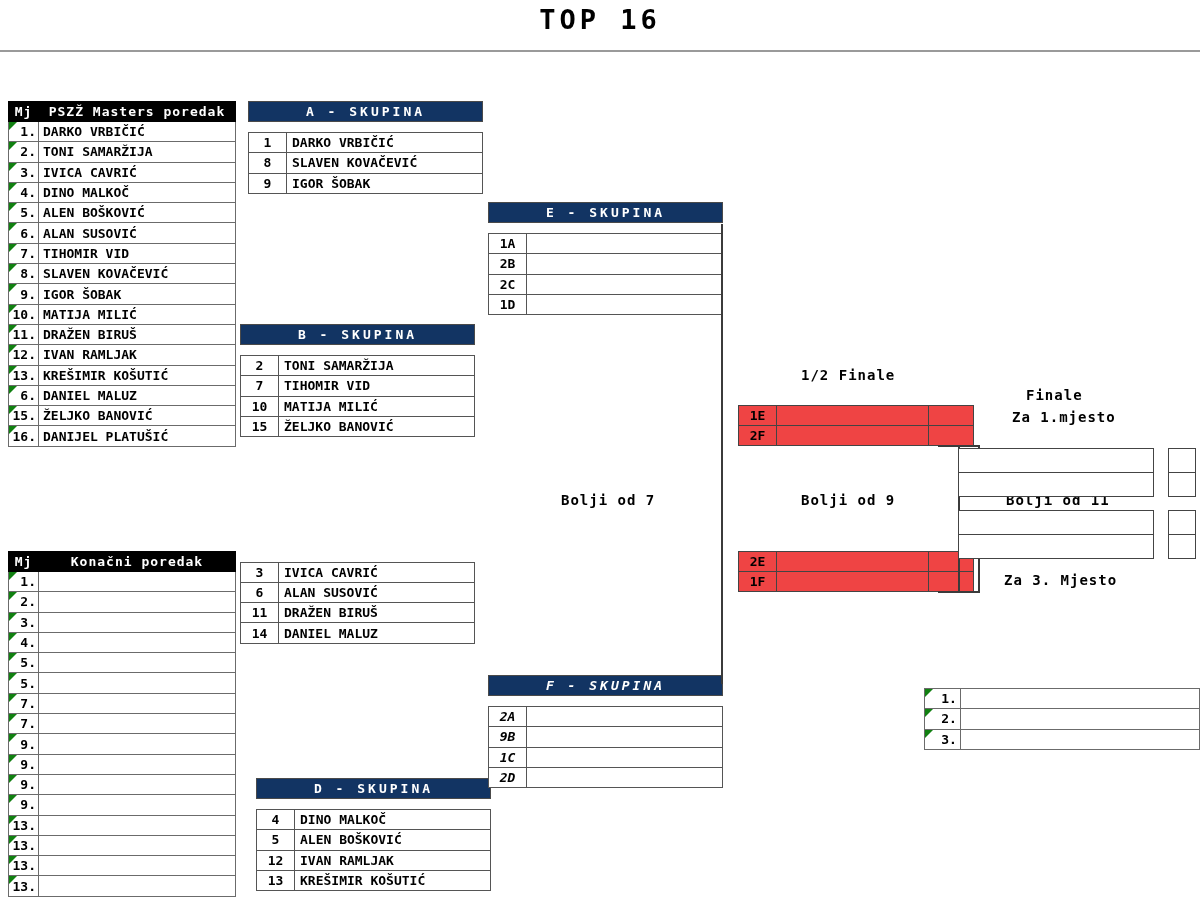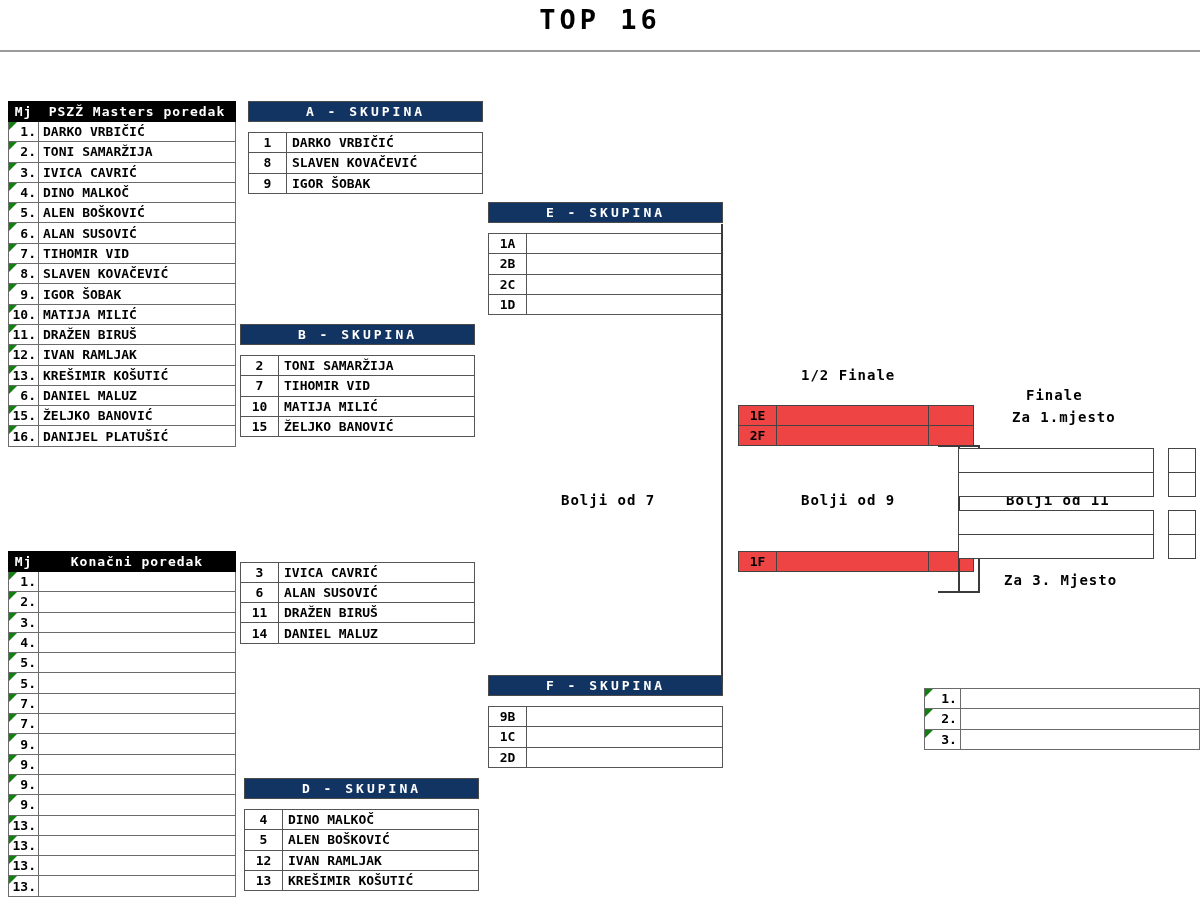--- a/index.html
+++ b/index.html
@@ -354,21 +354,21 @@
         <td class="seed">11</td>
         <td class="pname">DRAŽEN BIRUŠ</td>
       </tr>
       <tr>
         <td class="seed">14</td>
         <td class="pname">DANIEL MALUZ</td>
       </tr>
     </tbody>
 </table>
 
-<table class="tbl grp" id="group-D" style="left:244px; top:778px;">
+<table class="tbl grp" id="group-D" style="left:256px; top:778px;">
   <thead>
     <tr>
       <th class="ghdr" colspan="2">D - SKUPINA</th>
     </tr>
     <tr>
         <td class="gap" colspan="2"></td>
       </tr>
   </thead>
   <tbody id="group-D-body">
       <tr>
@@ -412,30 +412,34 @@
         <td class="seed">2C</td>
         <td class="pname"></td>
       </tr>
       <tr>
         <td class="seed">1D</td>
         <td class="pname"></td>
       </tr>
     </tbody>
 </table>
 
-<table class="tbl grp" id="group-F" style="left:488px; top:675px;">
+<table class="tbl grp" id="group-F" style="left:488px; top:675px;font-style:italic;">
   <thead>
     <tr>
       <th class="ghdr" colspan="2">F - SKUPINA</th>
     </tr>
     <tr>
         <td class="gap" colspan="2"></td>
       </tr>
   </thead>
   <tbody id="group-F-body">
+      <tr>
+        <td class="seed">2A</td>
+        <td class="pname"></td>
+      </tr>
       <tr>
         <td class="seed">9B</td>
         <td class="pname"></td>
       </tr>
       <tr>
         <td class="seed">1C</td>
         <td class="pname"></td>
       </tr>
       <tr>
         <td class="seed">2D</td>
@@ -465,20 +469,25 @@
         <td class="lbl">2F</td>
         <td class="slot"></td>
         <td class="score"></td>
       </tr>
     </tbody>
 </table>
 
 <table class="mbox" id="semi-bottom" style="left:738px; top:551px;">
   <tbody id="semi-bottom-body">
       <tr>
+        <td class="lbl">2E</td>
+        <td class="slot"></td>
+        <td class="score"></td>
+      </tr>
+      <tr>
         <td class="lbl">1F</td>
         <td class="slot"></td>
         <td class="score"></td>
       </tr>
     </tbody>
 </table>
 
 <div class="ln lnh" style="left:938px; top:445px; width:42px;"></div>
 <div class="ln lnv" style="left:978px; top:445px; height:34px;"></div>
 

